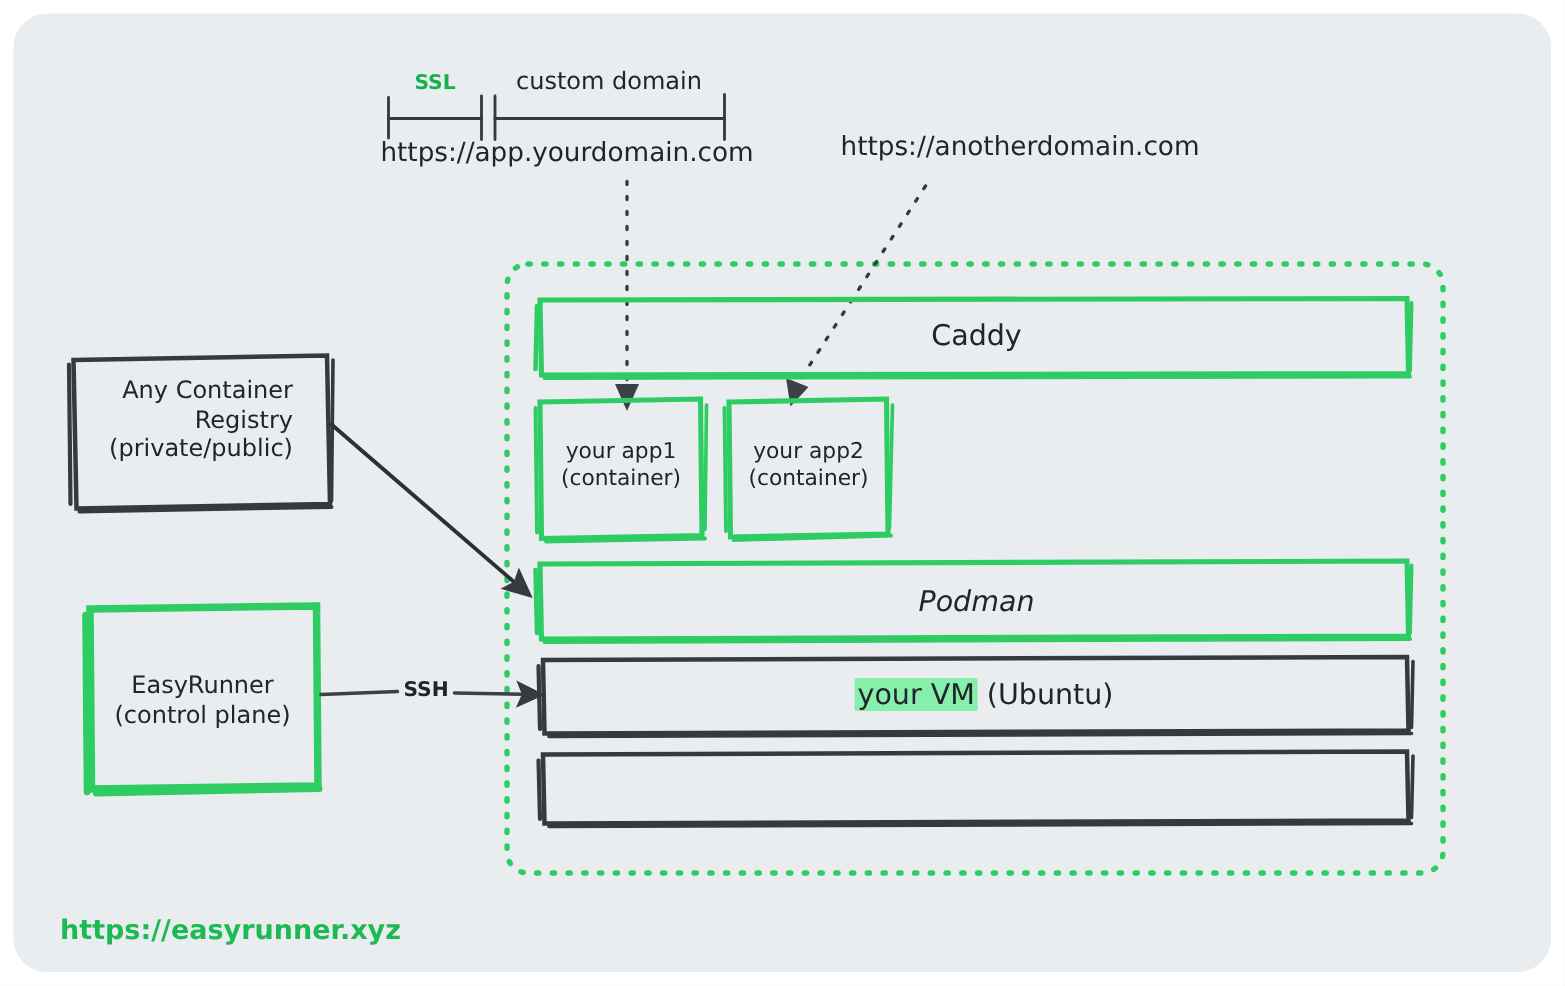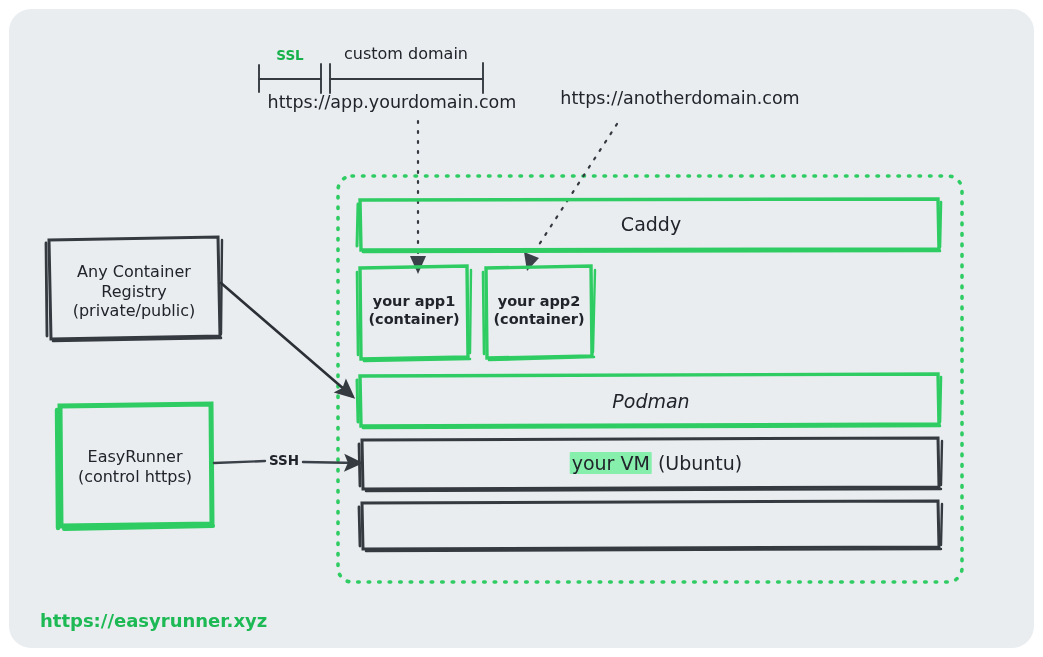--- a/index.html
+++ b/index.html
@@ -43,21 +43,21 @@
     text-align: center;
     transform: translateX(-50%);
   }
   .green-txt { color: #1db954; }
   .green-strong { color: #17b14b; }
   .hl {
     background: #86efac;
     padding: 0 2px;
     border-radius: 1px;
   }
-  .t-sm { font-size: 14.5px; font-weight: bold; }
+  .t-sm { font-size: 14.5px; }
   .t-md { font-size: 16px; }
   .t-xl { font-size: 19px; }
   .t-url { font-size: 17.5px; }
   .t-foot { font-size: 18px; font-weight: 600; }
   .t-ssl { font-size: 13.5px; font-weight: 700; }
   .t-ssh { font-size: 13.5px; font-weight: 700; }
 </style>
 </head>
 <body>
 
@@ -162,35 +162,35 @@
     <g>
       <path d="M214,463 L265,461" fill="none" stroke="#3b4148" stroke-width="2.4" stroke-linecap="round"></path>
       <path d="M303,462 L358,463" fill="none" stroke="#3b4148" stroke-width="2.4" stroke-linecap="round" marker-end="url(#arrow-dark-sm)"></path>
     </g>
   </svg>
 
   <div class="lbl t-ssl center green-strong" style="left:290px; top:47px;">SSL</div>
 
   <div class="lbl t-md center" style="left:406px; top:44px;">custom domain</div>
 
-  <div class="lbl t-url center" style="left:392px; top:92px;">https://app.yourdomain.com</div>
+  <div class="lbl t-url center" style="left:378px; top:92px;">https://app.yourdomain.com</div>
 
   <div class="lbl t-url center" style="left:680px; top:88px;">https://anotherdomain.com</div>
 
   <div class="lbl t-ssh center" style="left:284px; top:452px;">SSH</div>
 
-  <div class="lbl t-md center" style="left:134px; top:262px;">
+  <div class="lbl t-md center" style="left:134px; top:250px;text-align:right;">
     <div>Any Container</div>
     <div>Registry</div>
     <div>(private/public)</div>
   </div>
 
   <div class="lbl t-md center" style="left:135px; top:447px;">
     <div>EasyRunner</div>
-    <div>(control https)</div>
+    <div>(control plane)</div>
   </div>
 
   <div class="lbl t-xl center" style="left:651px; top:213px;">Caddy</div>
 
   <div class="lbl t-sm center" style="left:414px; top:293px;">
     <div>your app1</div>
     <div>(container)</div>
   </div>
 
   <div class="lbl t-sm center" style="left:539px; top:293px;">

